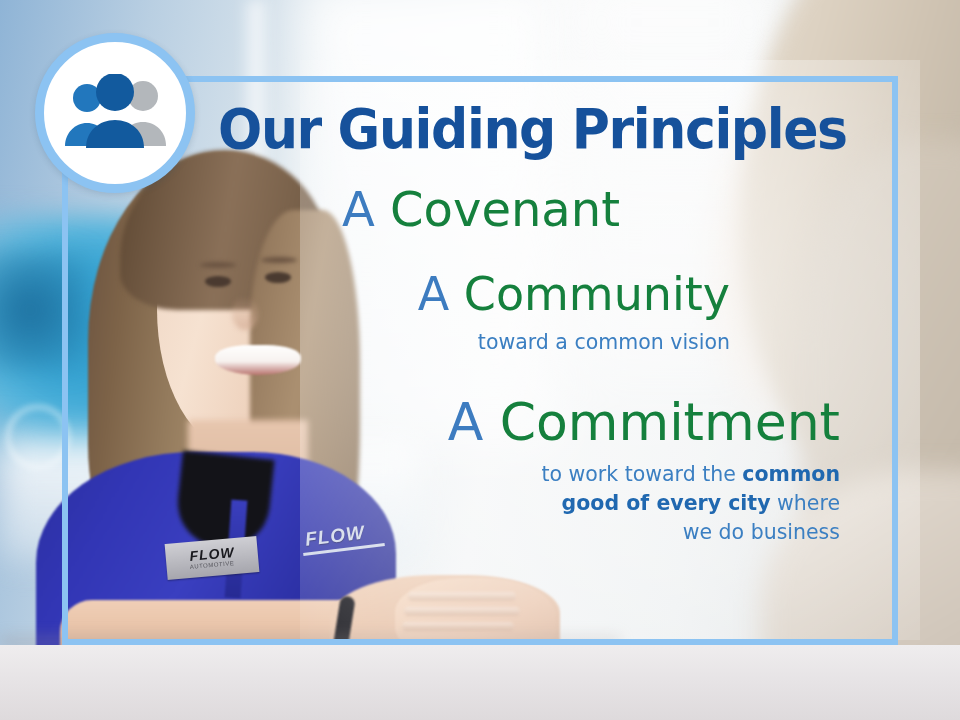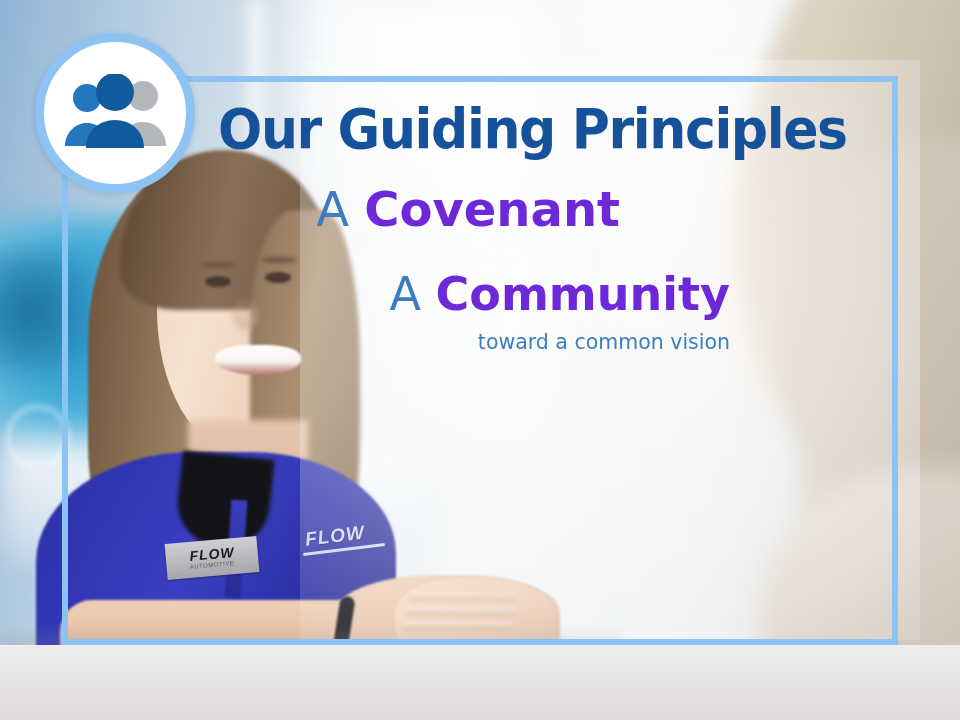--- a/index.html
+++ b/index.html
@@ -246,21 +246,21 @@
 
   .principles{position:absolute;left:120px;top:184px;width:762px;}
   .principle{margin-bottom:2px;text-align:right;padding-right:34px;}
   .p-head{
     font-family:"DejaVu Sans", sans-serif;
     color:#2a74bd;
     line-height:1.08;
     white-space:nowrap;
   }
   .p-head .art{font-weight:normal;color:#3d7cc0;}
-  .p-head .word{font-weight:bold;color:#6d28d9;}
+  .p-head .word{font-weight:normal;color:#15803d;}
   .p-sub{
     font-family:"DejaVu Sans", sans-serif;
     color:#3b7fc2;
     font-size:20.5px;
     line-height:1.38;
     margin-top:7px;
   }
   .p-sub b{font-weight:bold;color:#2068b0;}
 
   
@@ -362,16 +362,27 @@
     <div class="principle" id="p2">
       <div class="p-head">
         <span class="art">A</span>
         <span class="word">Community</span>
       </div>
       <div class="p-sub">
         <div>toward a common vision</div>
       </div>
     </div>
 
+    <div class="principle" id="p3">
+      <div class="p-head">
+        <span class="art">A</span>
+        <span class="word">Commitment</span>
+      </div>
+      <div class="p-sub">
+        <div><span>to work toward the </span><b>common</b></div>
+        <div><b>good of every city</b><span> where</span></div>
+        <div>we do business</div>
+      </div>
+    </div>
 
   </div>
 
 </div>
 
 </body></html>

